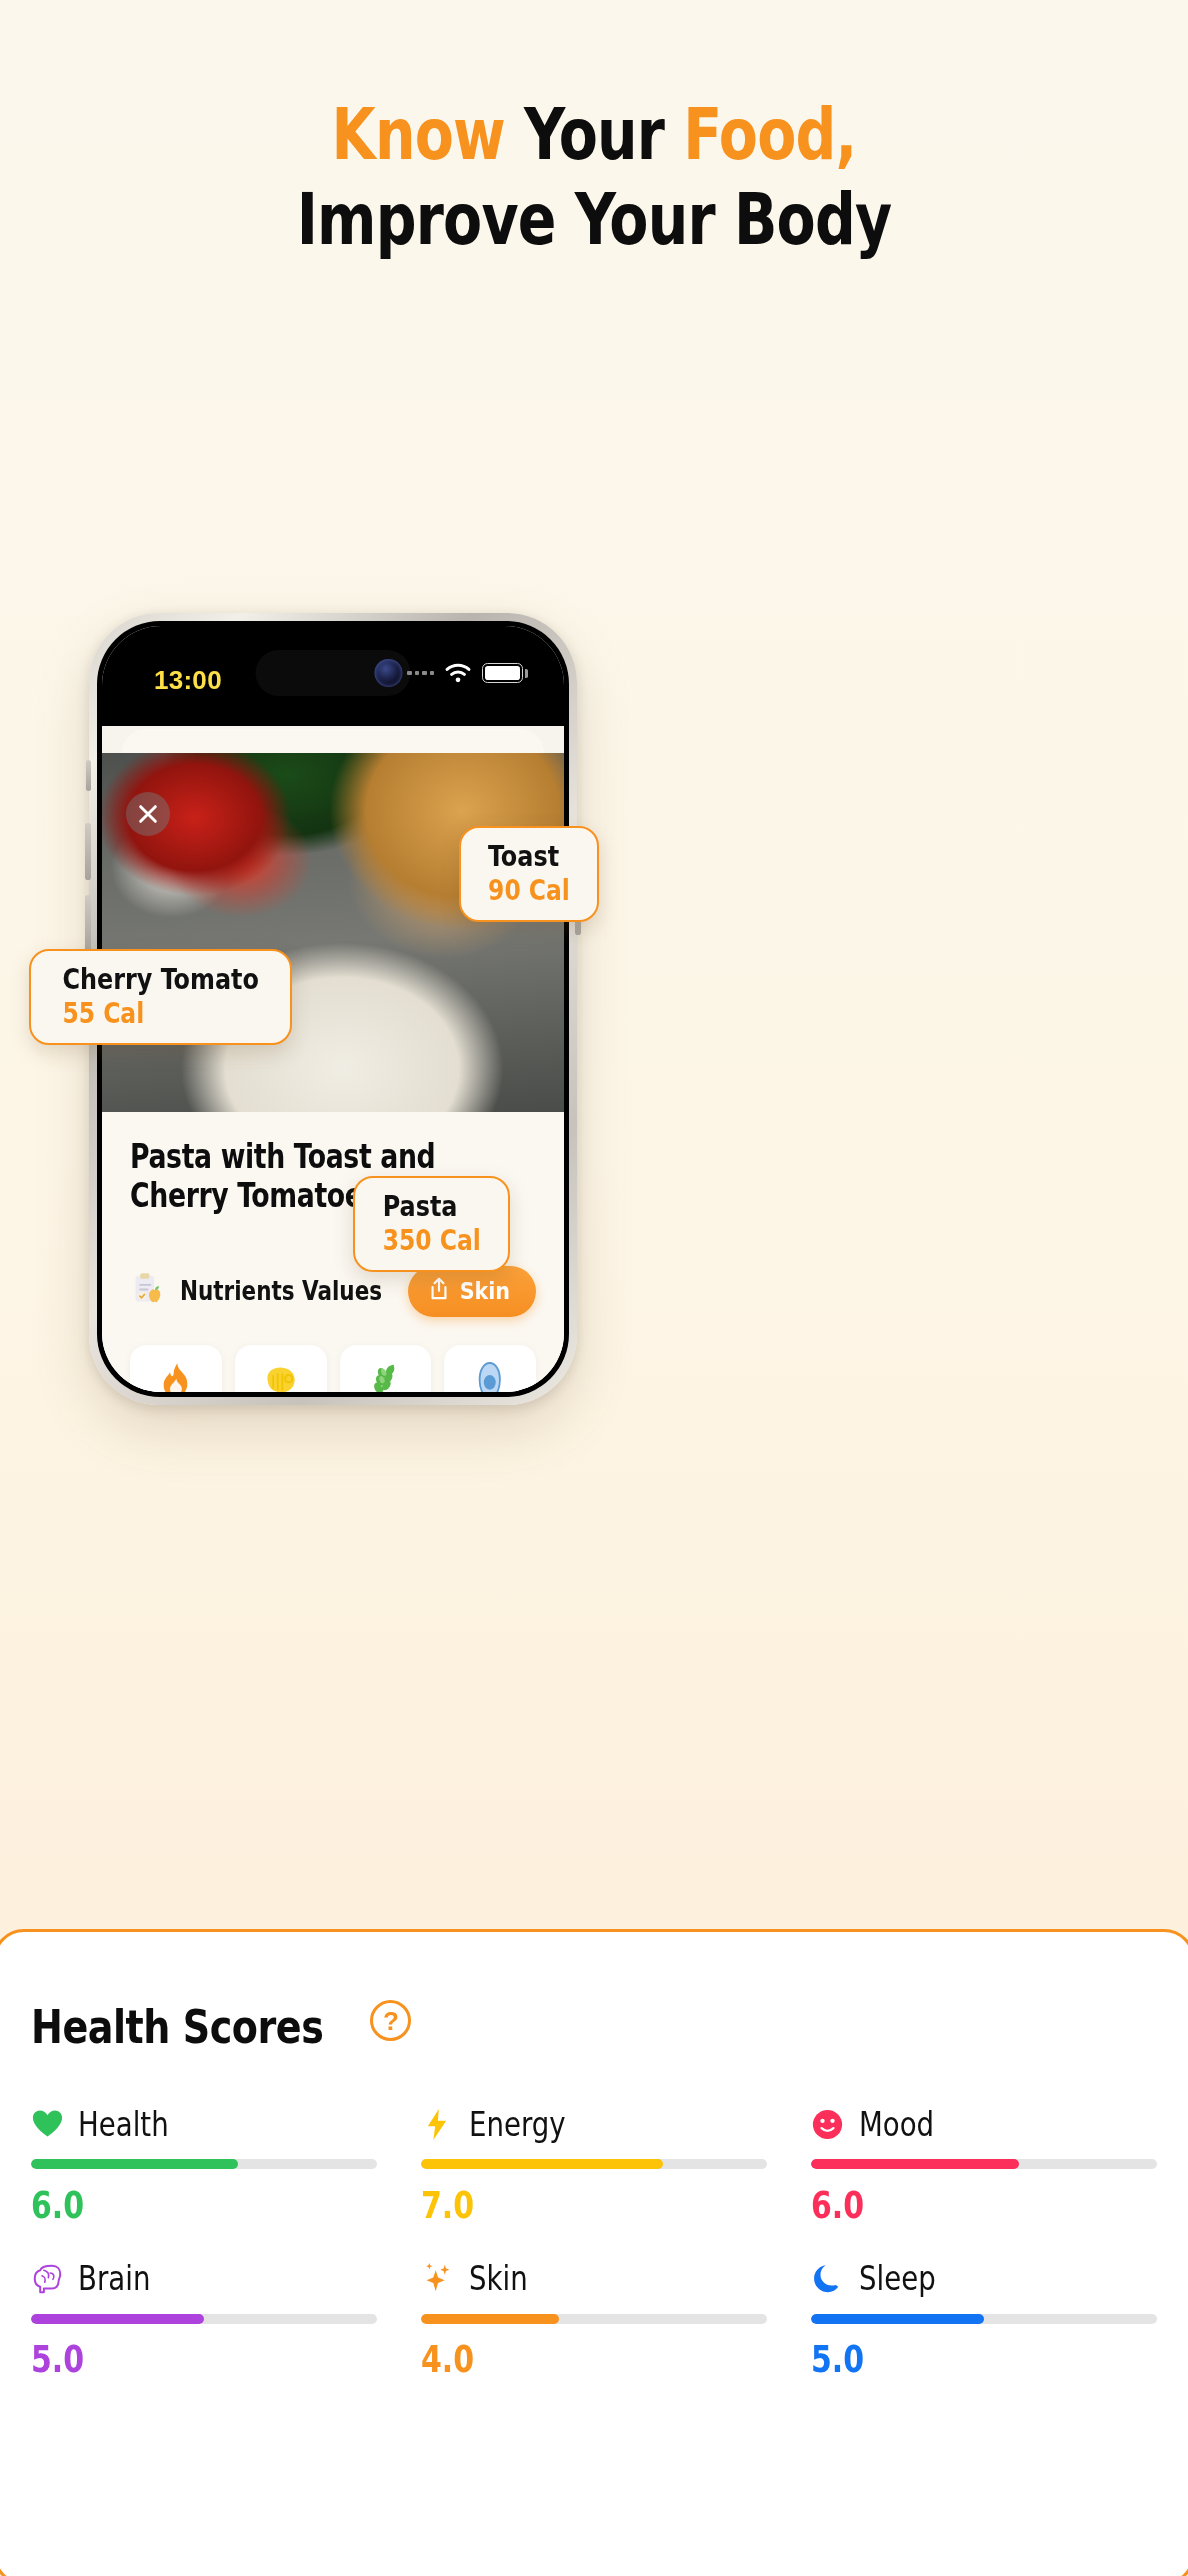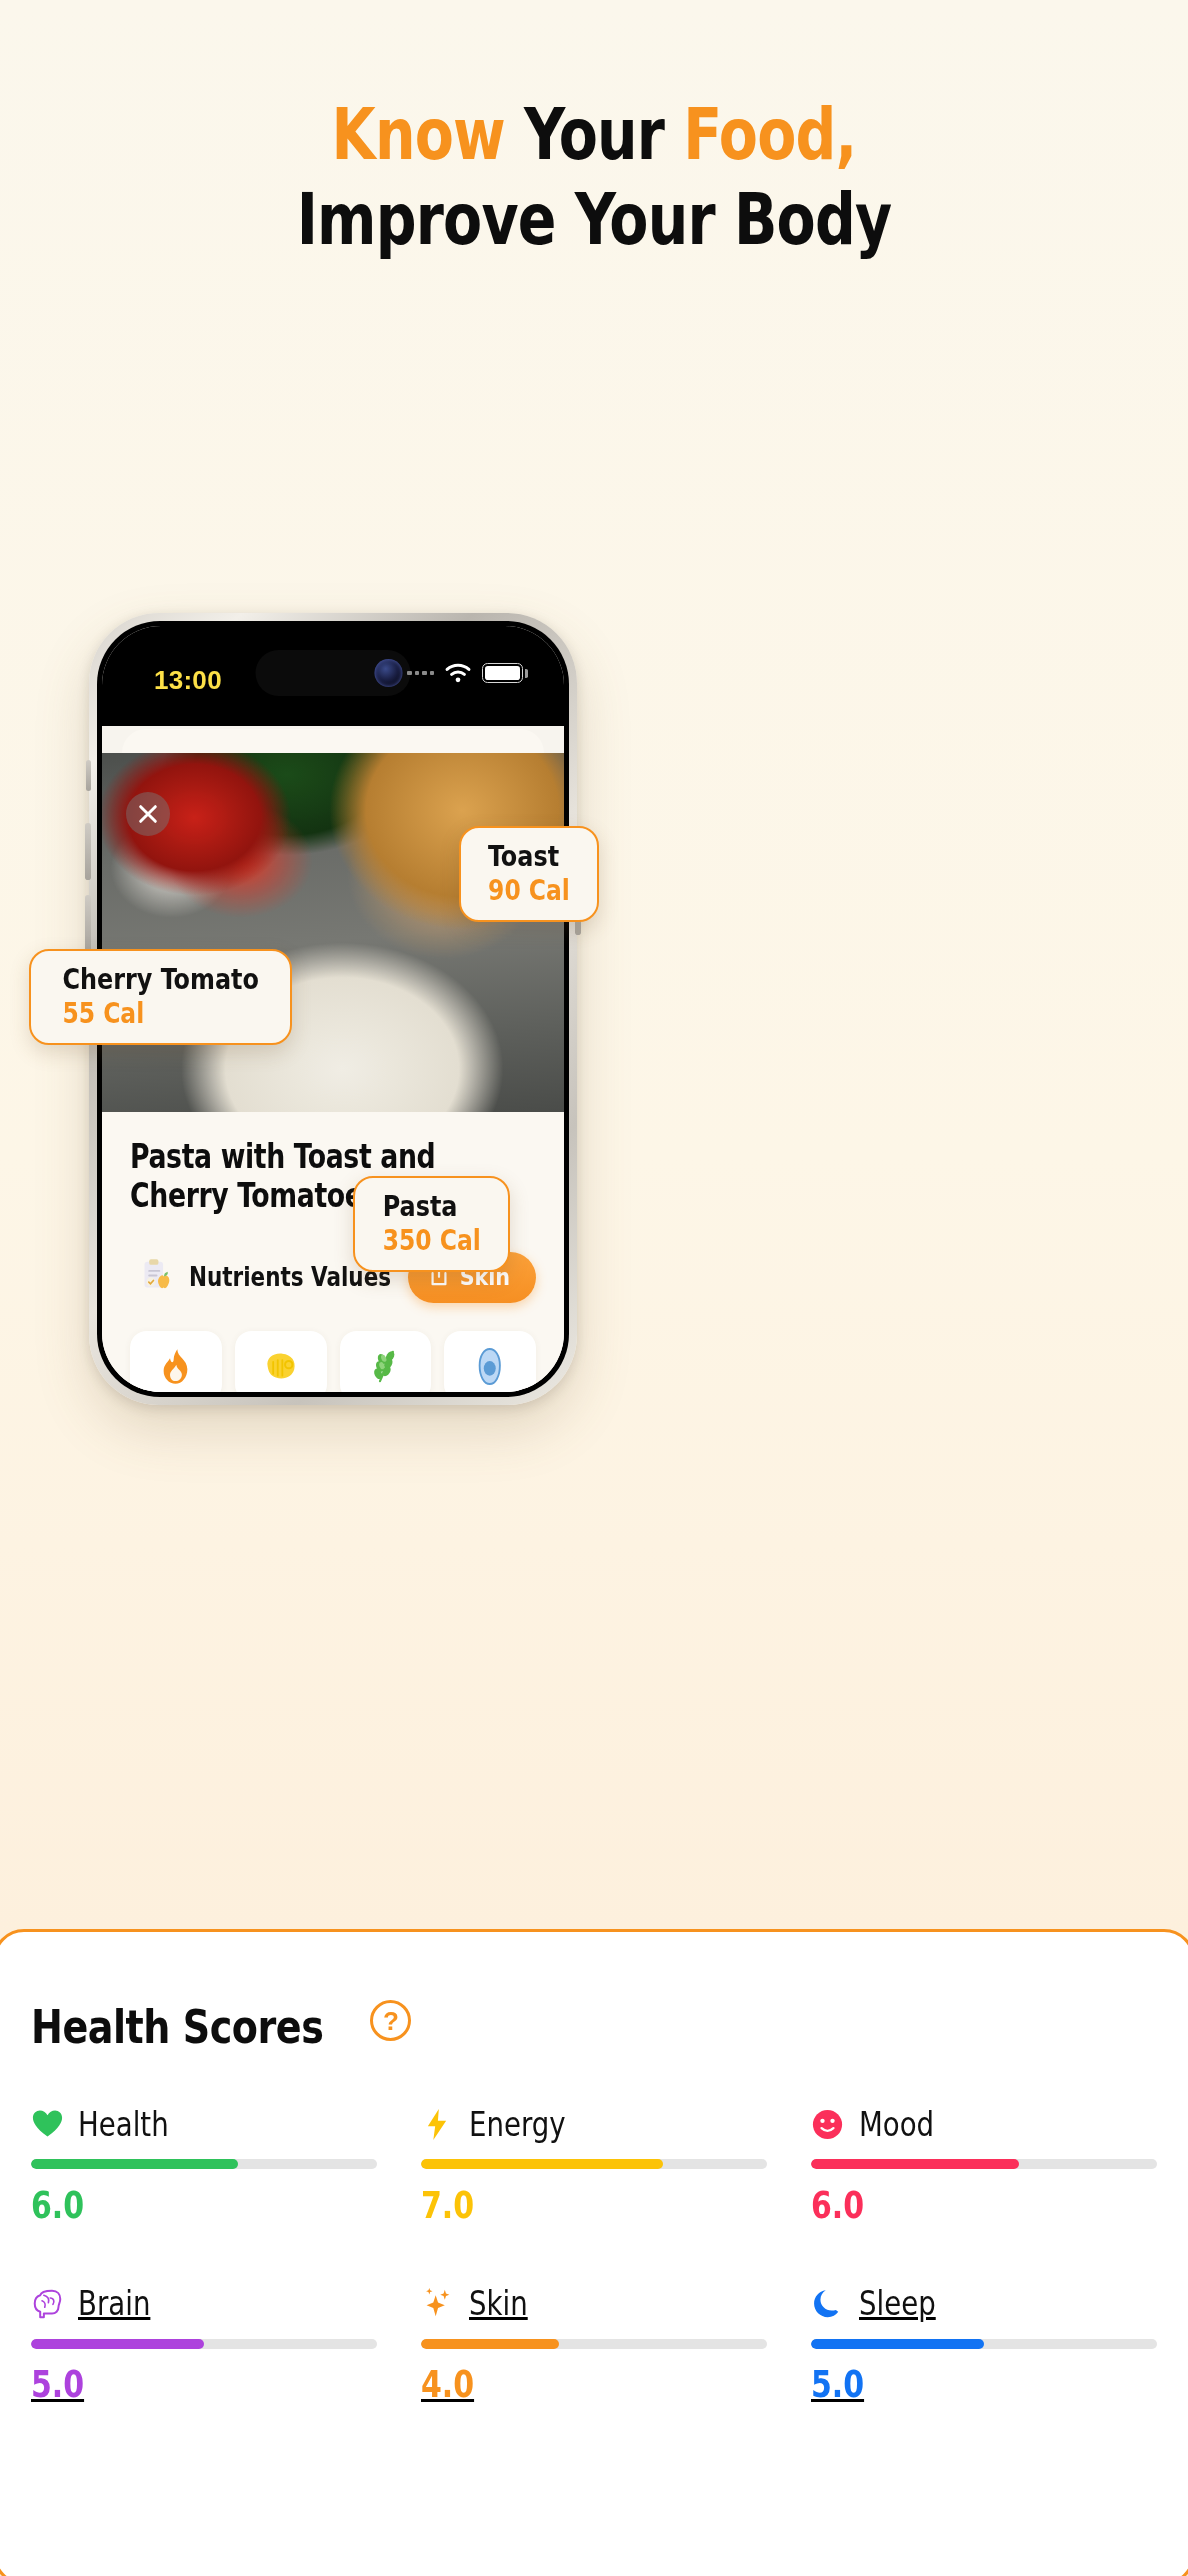--- a/index.html
+++ b/index.html
@@ -130,22 +130,22 @@
     background:#fbf8f2;
     padding:26px 28px 0 28px;
   }
   .dish-title{
     font-family:"DejaVu Sans Condensed","Liberation Sans Narrow","Liberation Sans",sans-serif;
     font-weight:700; font-size:33px; line-height:1.18; color:#0d0d0d;
     transform:scaleX(.9); transform-origin:left top;
     letter-spacing:-0.4px;
   }
   .nut-head{
-    display:flex; align-items:center; justify-content:flex-end;
-    margin-top:36px;
+    display:flex; align-items:center; justify-content:space-between;
+    margin-top:50px;
   }
   .nut-head-left{ display:flex; align-items:center; gap:13px; }
   .nut-label{
     font-family:"DejaVu Sans Condensed","Liberation Sans Narrow","Liberation Sans",sans-serif;
     font-weight:700; font-size:26px; color:#111; transform:scaleX(.92); transform-origin:left center;
   }
   .share-btn{
     display:flex; align-items:center; gap:9.2px;
     background:linear-gradient(180deg,#fba13a,#f68f22);
     color:#fff; border-radius:28px;
@@ -219,21 +219,21 @@
     font-size:33px; font-weight:400; color:#111; transform:scaleX(.93); transform-origin:left center;
   }
   .track{
     height:10px; border-radius:7.4px; background:#e4e4e4; margin-top:13px; overflow:hidden;
   }
   .fill{ height:100%; border-radius:7.4px; }
   .score-val{
     font-family:"DejaVu Sans Condensed","Liberation Sans Narrow","Liberation Sans",sans-serif;
     font-weight:700; font-size:37px; margin-top:14.7px; transform:scaleX(.9); transform-origin:left center;
   }
-  .row2{ margin-top:55px;text-decoration:underline; }
+  .row2{ margin-top:30px; }
 </style>
 </head>
 <body>
 
 <div class="headline">
   <span class="hl-line"><span class="or">Know</span><span> Your </span><span class="or">Food,</span></span>
   <span class="hl-line">Improve Your Body</span>
 </div>
 
 <div class="phone">

